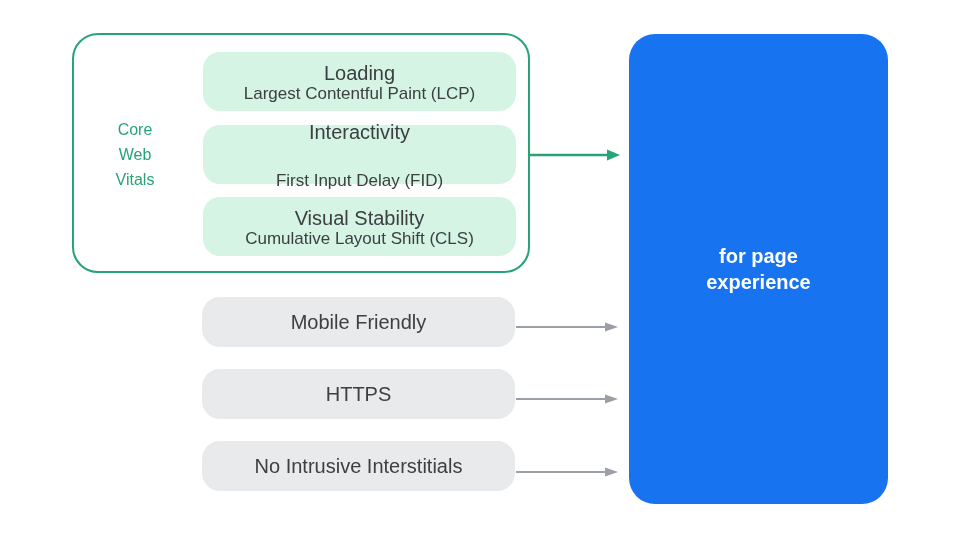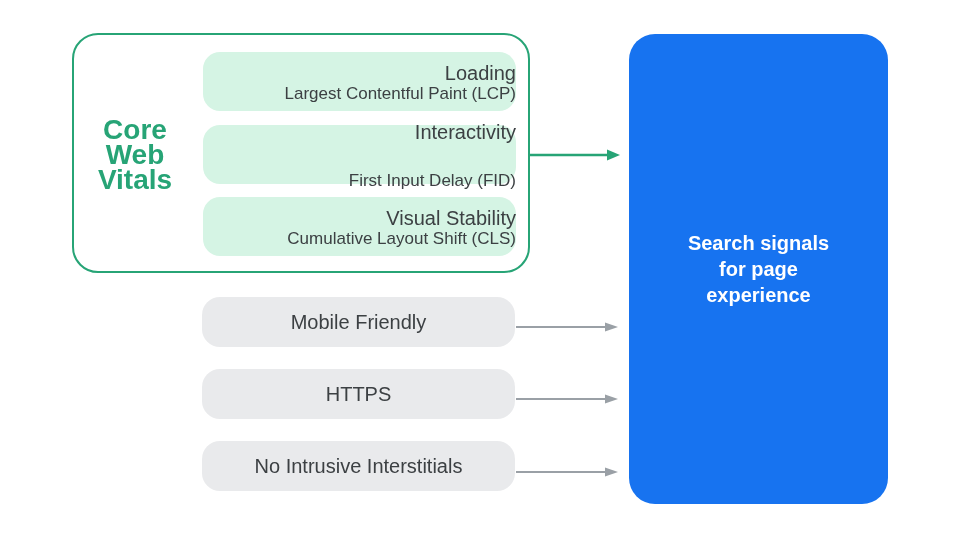--- a/index.html
+++ b/index.html
@@ -20,28 +20,28 @@
   .stage{position:relative;width:960px;height:540px;background:#fff;}
 
   
   .cwv-frame{
     position:absolute;left:72px;top:33px;width:458px;height:240px;
     border:2px solid var(--green);border-radius:26px;background:#fff;
   }
   .cwv-label{
     position:absolute;left:85px;top:117px;width:100px;
     text-align:center;color:var(--green);
-    font-size:28px;font-weight:700;line-height:25px;
+    font-size:16px;font-weight:400;line-height:25px;
   }
 
   
   .pill{
     position:absolute;left:203px;width:313px;height:59px;
     border-radius:17px;background:var(--green-light);
-    display:flex;flex-direction:column;align-items:flex-end;justify-content:center;
+    display:flex;flex-direction:column;align-items:center;justify-content:center;
     text-align:center;
   }
   .pill.p1{top:52px;} .pill.p2{top:125px;gap:28px;} .pill.p3{top:197px;}
   .pill-title{color:var(--text-dark);font-size:20px;font-weight:500;line-height:24px;}
   .pill-sub{color:var(--text-dark);font-size:17px;line-height:17px;}
 
   
   .gray-pill{
     position:absolute;left:202px;width:313px;height:50px;
     border-radius:18px;background:var(--gray-pill);
@@ -117,18 +117,17 @@
   <svg class="arrow arrow-gray a2" width="102" height="14" viewBox="0 0 102 14" aria-hidden="true">
     <line x1="0" y1="7" x2="91" y2="7" stroke-width="2"></line>
     <path d="M89,2.5 L102,7 L89,11.5 Z"></path>
   </svg>
   <svg class="arrow arrow-gray a3" width="102" height="14" viewBox="0 0 102 14" aria-hidden="true">
     <line x1="0" y1="7" x2="91" y2="7" stroke-width="2"></line>
     <path d="M89,2.5 L102,7 L89,11.5 Z"></path>
   </svg>
 
   <div class="result-box">
-    <div>Search signals</div>
     <div>for page</div>
     <div>experience</div>
   </div>
 
 </div>
 
 </body></html>

